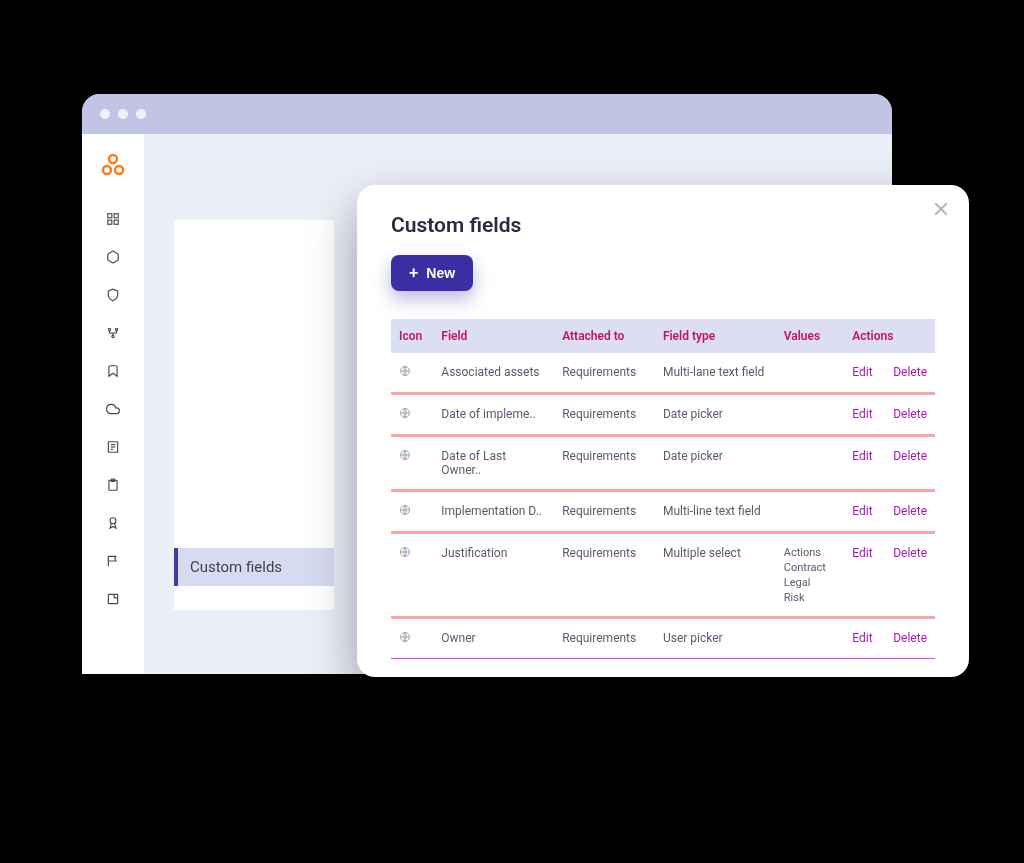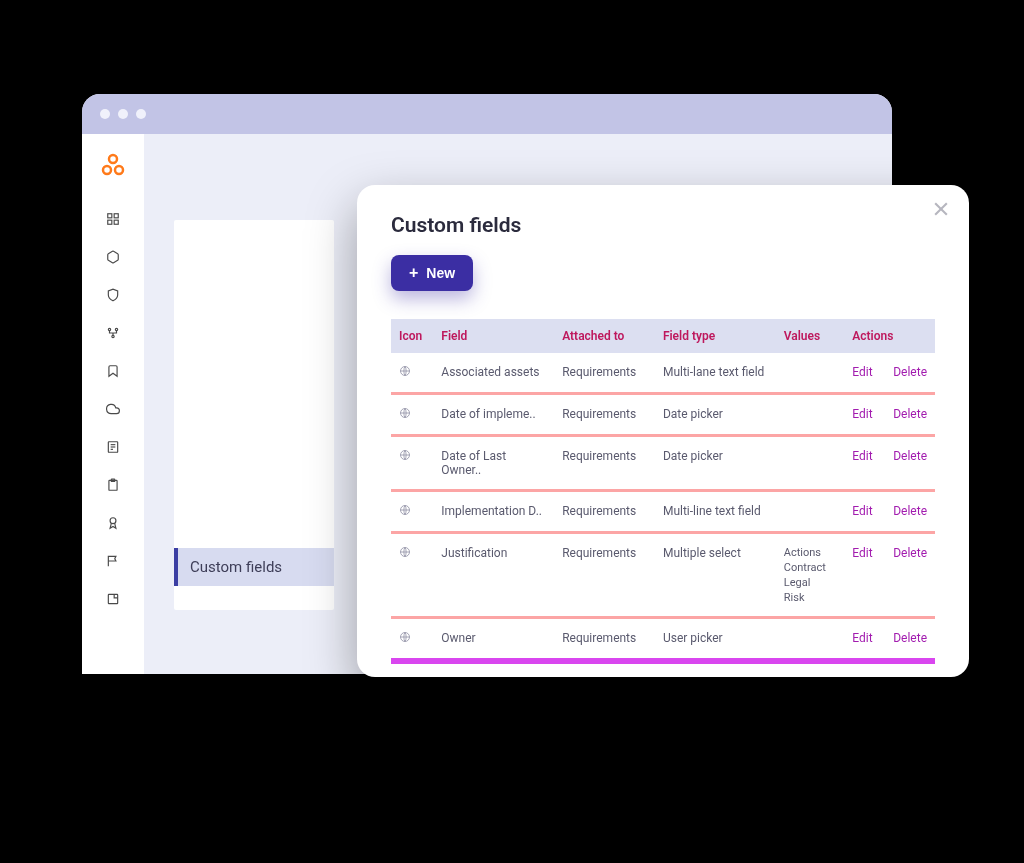--- a/index.html
+++ b/index.html
@@ -147,21 +147,21 @@
     padding: 10px 8px;
     font-size: 12px;
   }
   table.fields tbody td {
     padding: 12px 8px;
     color: #5a5a6e;
     border-bottom: 3px solid #fca5a5;
     vertical-align: top;
   }
   table.fields tbody tr:last-child td {
-    border-bottom: 6px solid #d946ef;
+    border-bottom: 1px solid #d946ef;
   }
   .col-icon { width: 42px; }
   .col-field { width: 120px; margin-top: 23px; }
   .col-attached { width: 100px; }
   .col-type { width: 120px; }
   .col-values { width: 68px; margin-top: 39px; }
   .col-actions { width: 90px; text-align: left; }
 
   .row-icon {
     color: #9a9aad;

